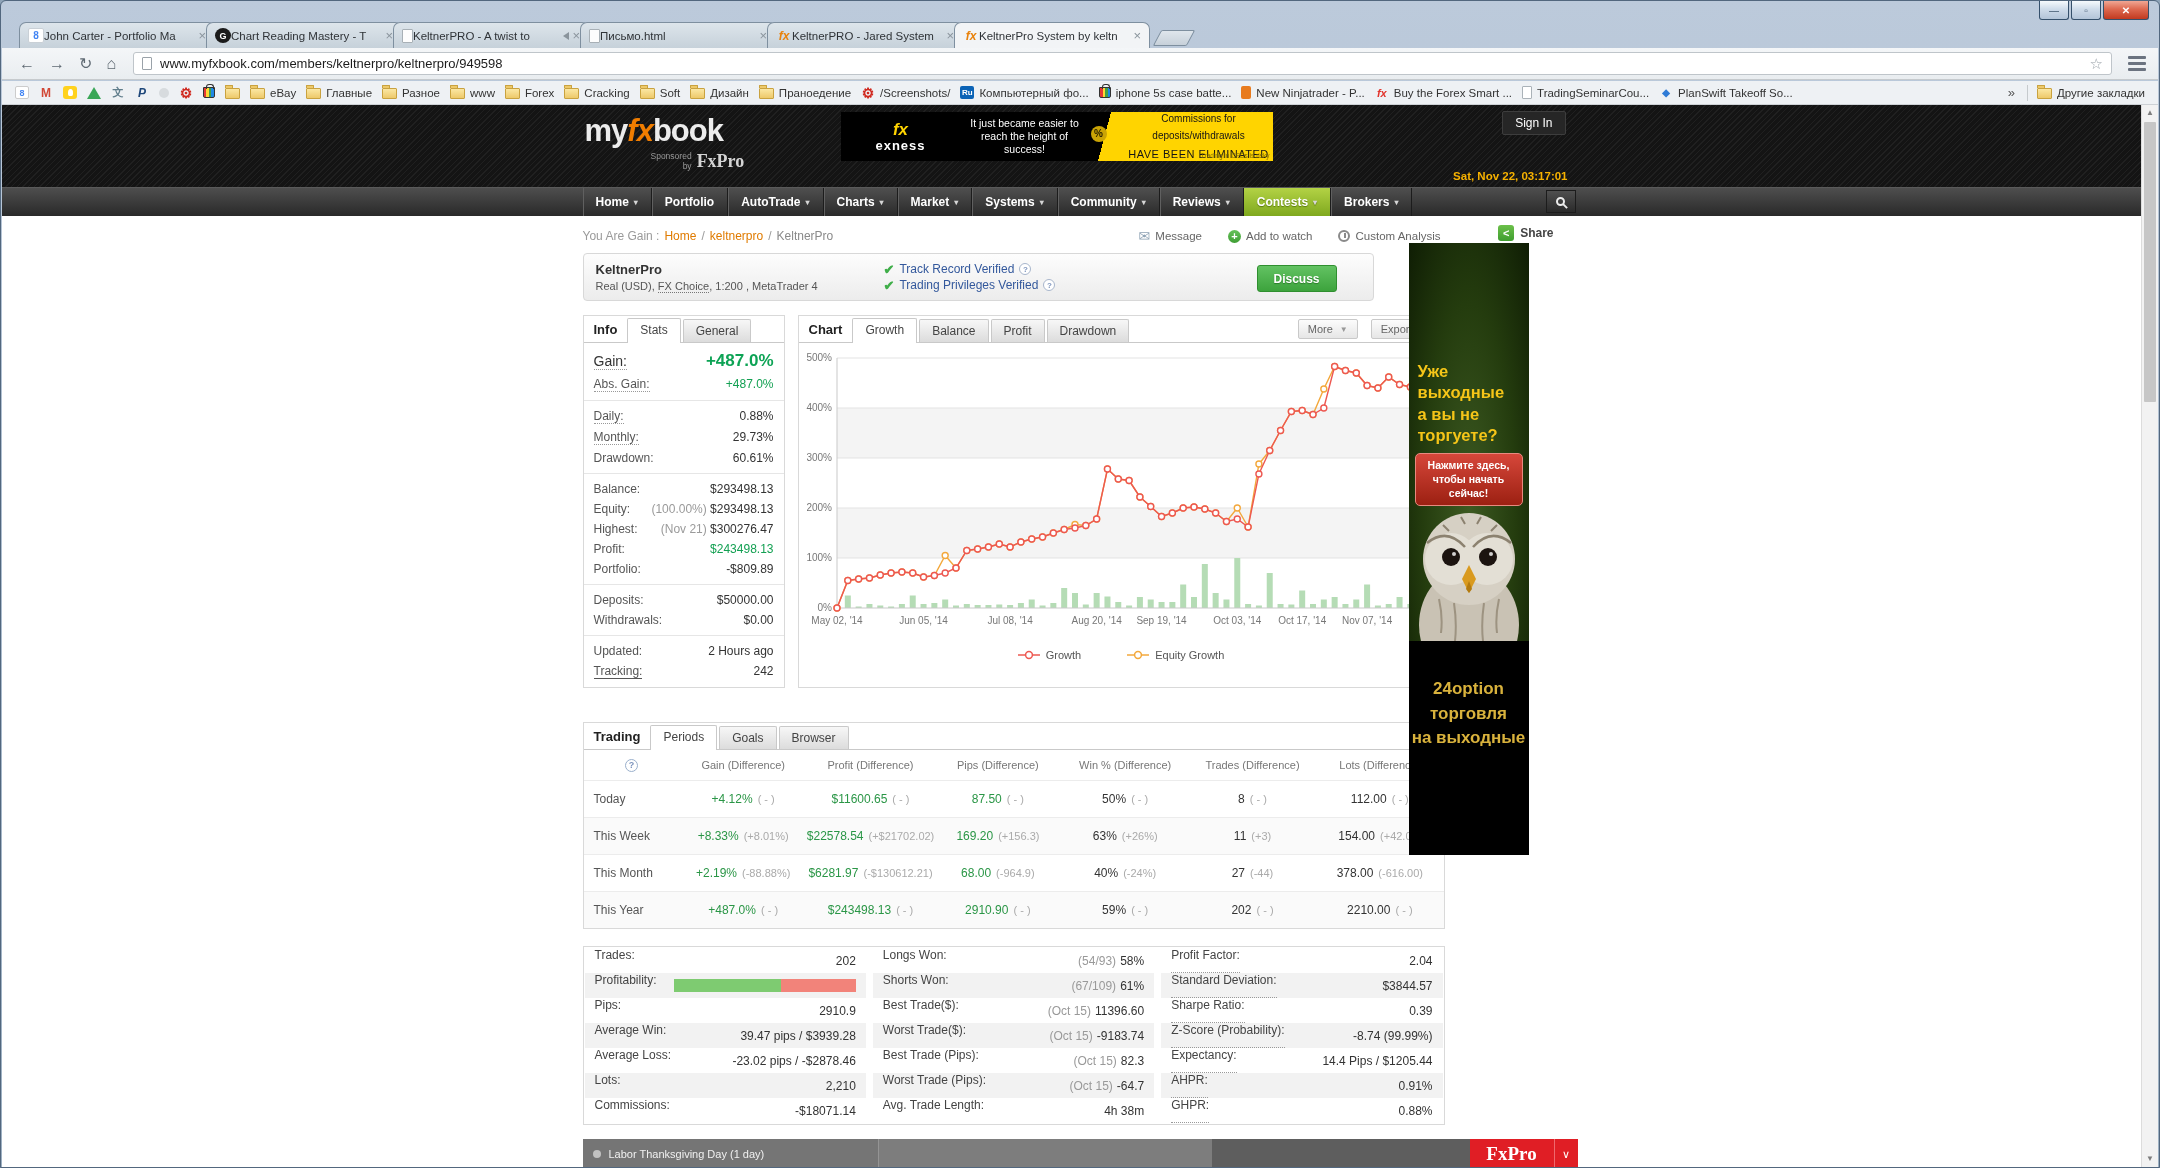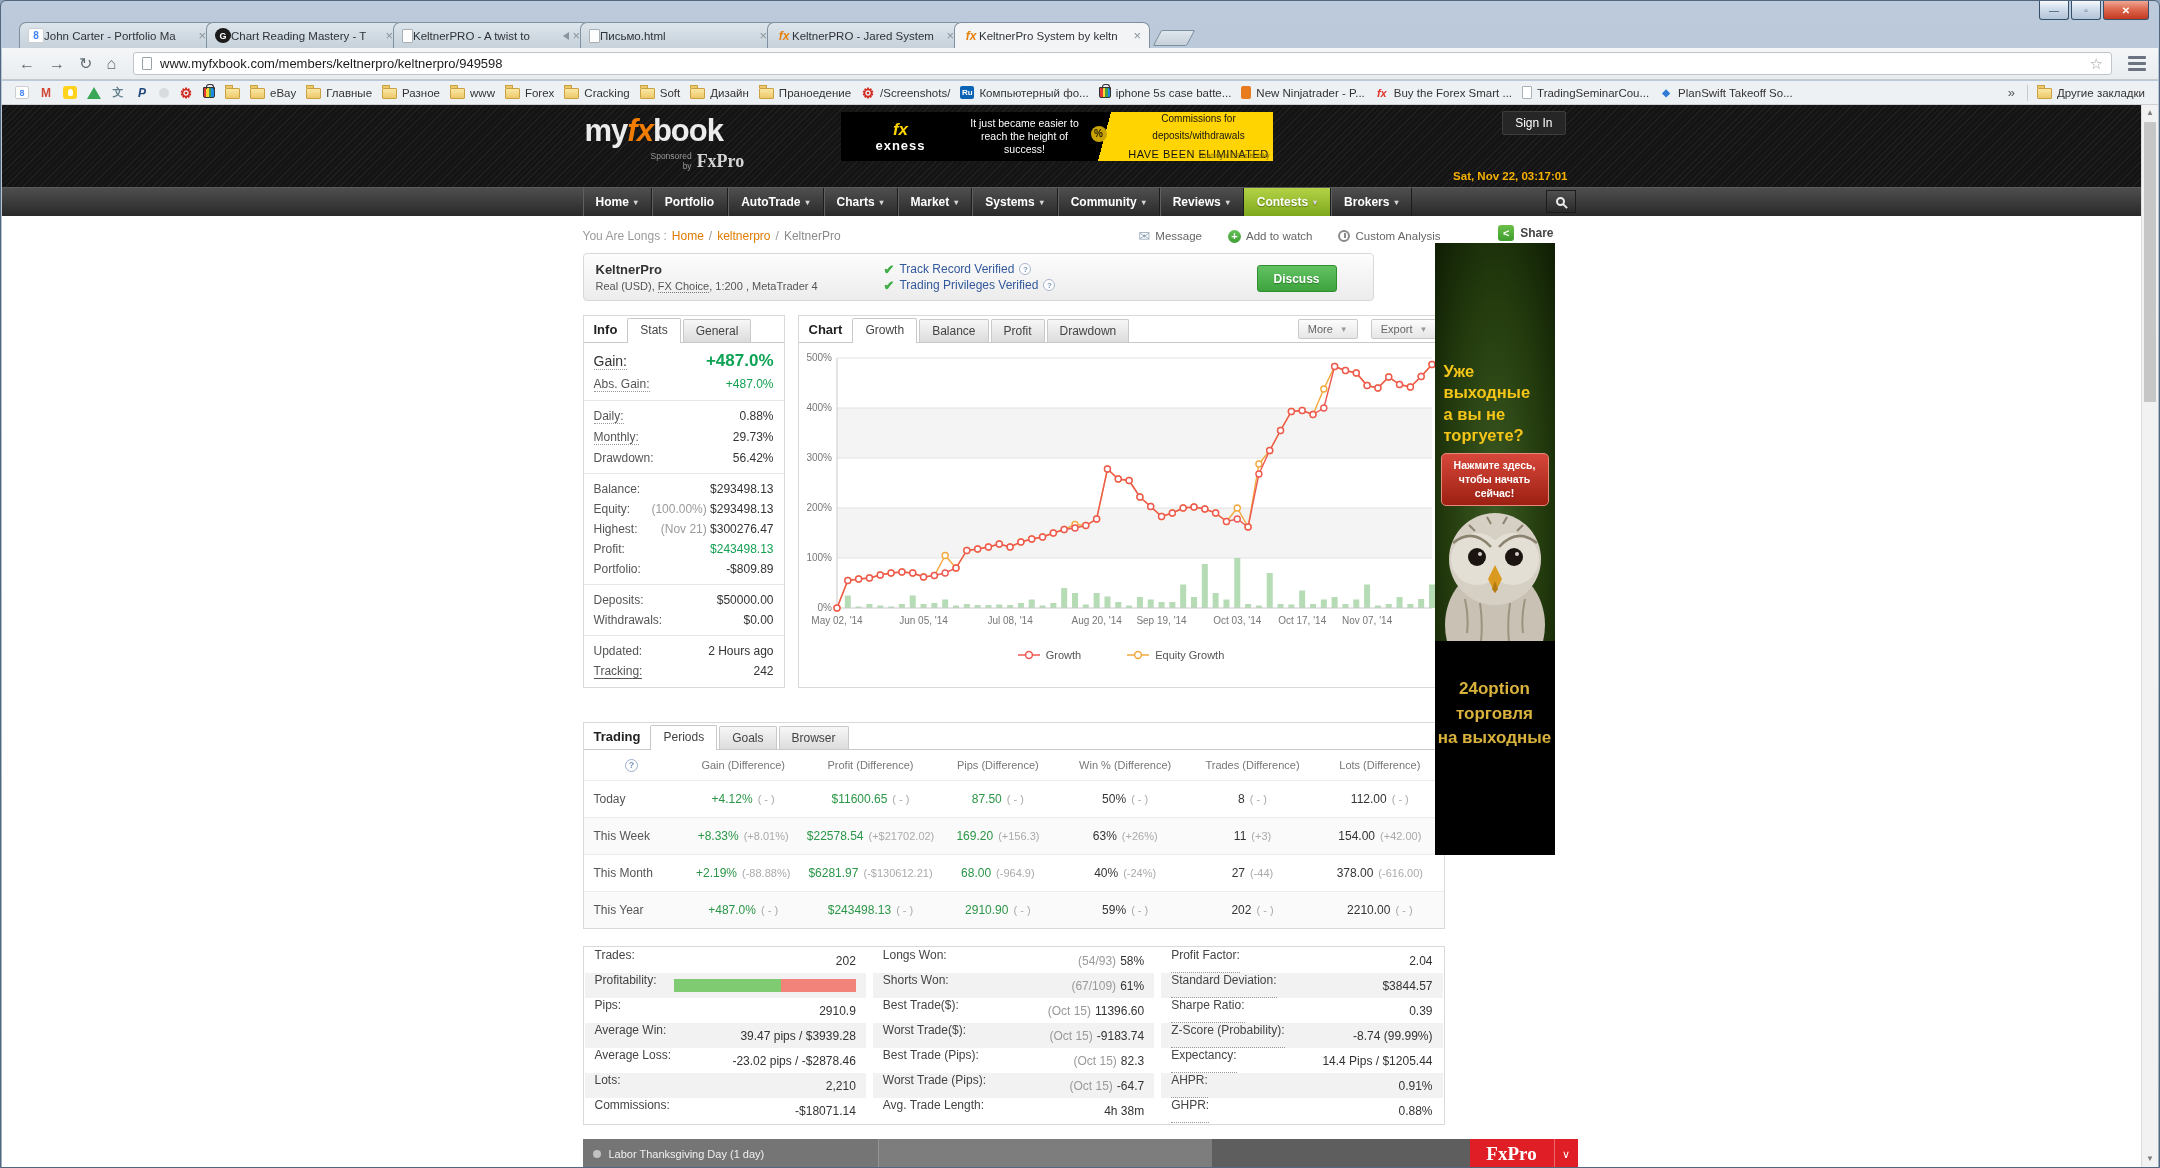--- a/index.html
+++ b/index.html
@@ -159,21 +159,21 @@
   .pbar{width:182px;height:13px;display:flex}
   .pwin{background:#7ecb71}
   .ploss{background:#f2837a}
   .ticker{margin-top:14px;width:995px;height:30px;display:flex;align-items:stretch;background:#7d7d7d;font-size:11px;color:#f0f0f0}
   .tk-event{width:296px;display:flex;align-items:center;padding-left:26px;position:relative;border-right:1px solid #949494;background:#757575;cursor:pointer}
   .tk-event::before{content:"";position:absolute;left:10px;top:11px;width:8px;height:8px;border-radius:50%;background:#c2c2c2}
   .tk-news{flex:1;display:flex;align-items:center;padding-left:18px;gap:6px;cursor:pointer}
   .tk-quotes{width:258px;background:#5e5e5e;display:grid;grid-template-columns:56px 66px 56px 66px;align-content:center;row-gap:1px;font-size:10px;padding:0 8px}
   .tk-brand{width:84px;background:#e01e25;display:flex;align-items:center;justify-content:center;font-family:"Liberation Serif",serif;font-weight:bold;font-size:19px;color:#fff;cursor:pointer}
   .tk-chev{width:24px;background:#e01e25;border-left:1px solid #ef686d;display:flex;align-items:center;justify-content:center;color:#fff;font-size:11px;cursor:pointer}
-  .side-ad{position:absolute;left:852px;top:27px;width:120px;height:612px;cursor:pointer}
+  .side-ad{position:absolute;left:826px;top:27px;width:120px;height:612px;cursor:pointer}
   .ad-green{height:398px;background:radial-gradient(ellipse at 50% 68%,#3d5a22 0%,#243c0e 55%,#0f1d04 100%);position:relative;overflow:hidden}
   .ad-head{position:absolute;top:118px;left:9px;right:2px;color:#f5c518;font-weight:bold;font-size:16.5px;line-height:1.3}
   .ad-head span{display:block}
   .ad-btn{position:absolute;top:210px;left:6px;right:6px;background:linear-gradient(#d6473a,#9c2012);border:1px solid #e8897f;border-radius:5px;color:#fff;font-weight:bold;font-size:10.5px;text-align:center;padding:4px 1px;line-height:1.35}
   .ad-btn span{display:block}
   .ad-owl{position:absolute;bottom:-4px;left:0;right:0;height:138px}
   .ad-black{height:214px;background:#000;text-align:center;padding-top:36px}
   .ad-brand{color:#d9b23c;font-weight:bold;font-size:17px;line-height:1.45}
   .ad-brand span{display:block}
 </style>
@@ -417,21 +417,21 @@
           </div>
         <div class="nav-search">
             <span class="mag"></span>
           </div>
       </div>
     </div>
 
     <div class="center page-body">
 
       <div class="crumbs-row">
-        <span>You Are Longs :</span>
+        <span>You Are Gain :</span>
         <span id="crumblinks"><span class="crumb-link">Home</span><span>/</span><span class="crumb-link">keltnerpro</span><span>/</span></span>
         <span class="crumb-cur">KeltnerPro</span>
         <div class="crumb-actions" id="crumbactions">
             <span class="act">
               <span class="ico-msg">✉</span>
               <span>Message</span>
             </span>
             <span class="act">
               <span class="ico-add">+</span>
               <span>Add to watch</span>
@@ -491,21 +491,21 @@
                 <div class="inf-row">
                   <span class="inf-k u-dotted">Daily:</span>
                   <span class="inf-v"><span>0.88%</span></span>
                 </div>
                 <div class="inf-row">
                   <span class="inf-k u-dotted">Monthly:</span>
                   <span class="inf-v"><span>29.73%</span></span>
                 </div>
                 <div class="inf-row">
                   <span class="inf-k">Drawdown:</span>
-                  <span class="inf-v"><span>56.42%</span></span>
+                  <span class="inf-v"><span>60.61%</span></span>
                 </div>
               </div>
               <div class="inf-group">
                 <div class="inf-row">
                   <span class="inf-k">Balance:</span>
                   <span class="inf-v"><span>$293498.13</span></span>
                 </div>
                 <div class="inf-row">
                   <span class="inf-k">Equity:</span>
                   <span class="inf-v"><span class="pre">(100.00%) </span><span>$293498.13</span></span>

